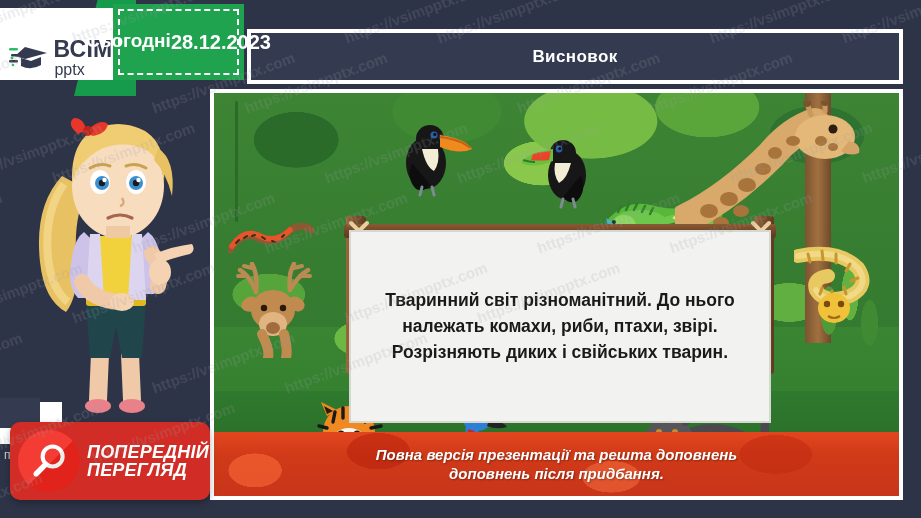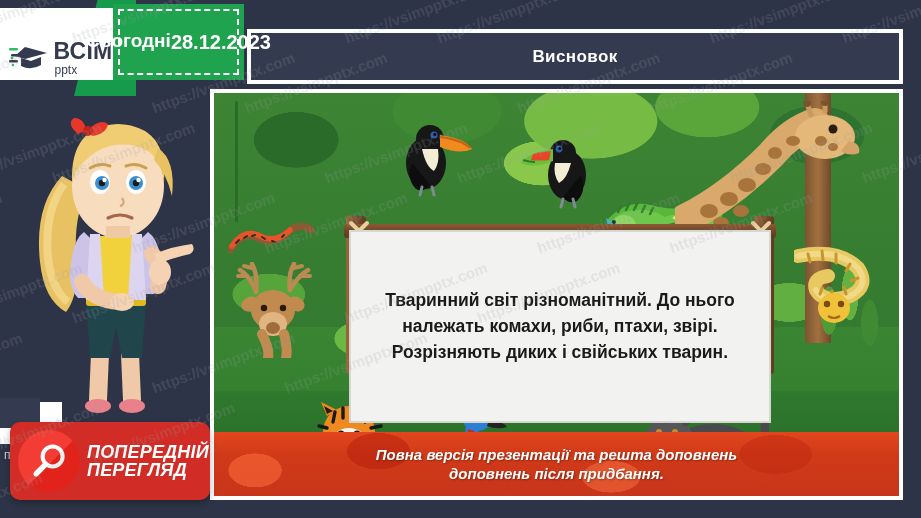--- a/index.html
+++ b/index.html
@@ -22,21 +22,21 @@
   }
   .logo-green-tri {
     position:absolute; left:74px; top:0; width:62px; height:96px;
     background:#169b4c; z-index:25;
     clip-path: polygon(38% 0, 100% 0, 100% 100%, 0 100%);
   }
   .logo-inner { display:flex; align-items:center; gap:4px;margin-top:27px; }
   .cap-icon { width:40px; height:34px; flex:0 0 auto; }
   .logo-text { display:flex; flex-direction:column; align-items:flex-start; line-height:1; }
   .logo-bcim { font-size:23px; font-weight:bold; color:#343b50; letter-spacing:.3px; }
-  .logo-pptx { font-size:12px; color:#343b50; margin-top:1px; margin-left:1px; }
+  .logo-pptx { font-size:16px; color:#343b50; margin-top:1px; margin-left:1px; }
 
   
   .date-badge {
     position:absolute; left:113px; top:4px; width:131px; height:76px;
     background:#1fa34f; z-index:40;
     display:flex; flex-direction:row; align-items:center; justify-content:center;
     color:#ffffff;
   }
   .date-badge::after{
     content:""; position:absolute; inset:5px;

